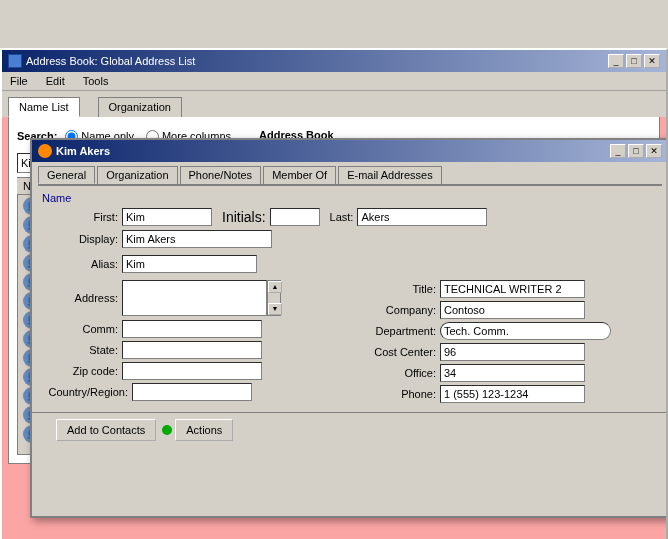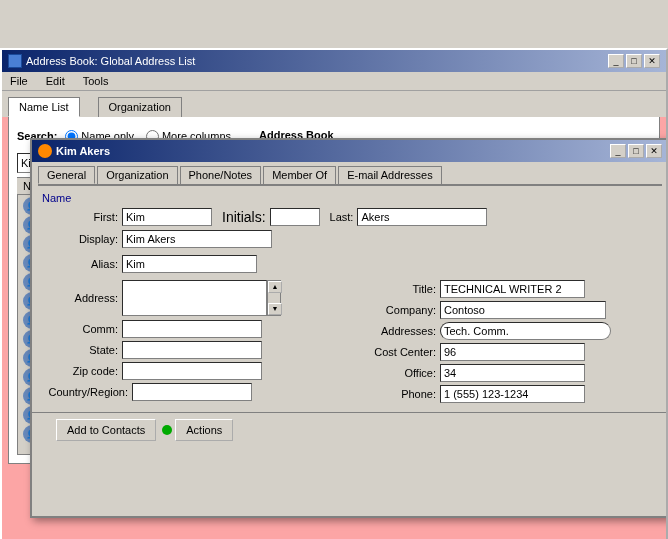--- a/index.html
+++ b/index.html
@@ -323,25 +323,25 @@
 
         <div>
 
           <div class="form-row">
             <span class="form-label">Title:</span>
             <input class="form-input" style="width: 145px;" type="text" value="TECHNICAL WRITER 2">
           </div>
 
           <div class="form-row" style="margin-top:2px;">
             <span class="form-label">Company:</span>
-            <input class="form-input" style="width: 166px;" type="text" value="Contoso">
-          </div>
-
-          <div class="form-row" style="margin-top:2px;">
-            <span class="form-label">Addresses:</span>
+            <input class="form-input" style="width: 145px;" type="text" value="Contoso">
+          </div>
+
+          <div class="form-row" style="margin-top:2px;">
+            <span class="form-label">Department:</span>
             <input class="form-input" style="width: 171px; border-radius: 9px;" type="text" value="Tech. Comm.">
           </div>
 
           <div class="form-row" style="margin-top:2px;">
             <span class="form-label">Cost Center:</span>
             <input class="form-input" style="width: 145px;" type="text" value="96">
           </div>
 
           <div class="form-row" style="margin-top:2px;">
             <span class="form-label">Office:</span>

